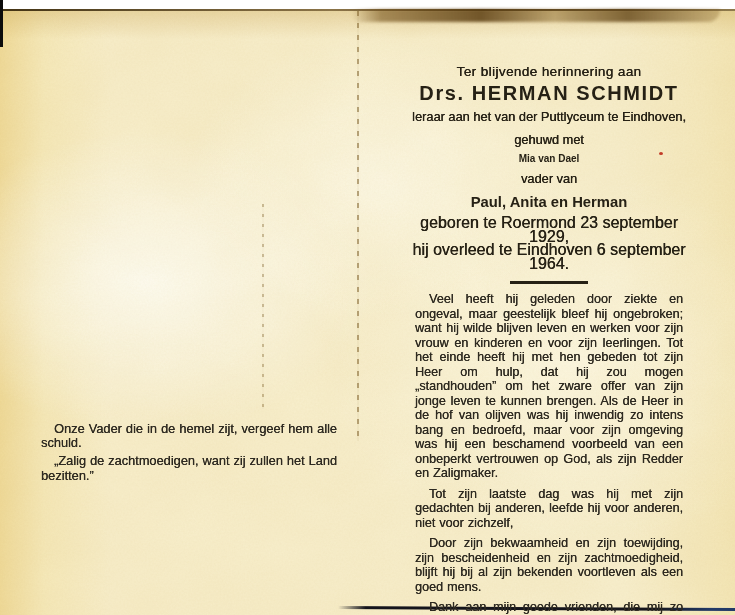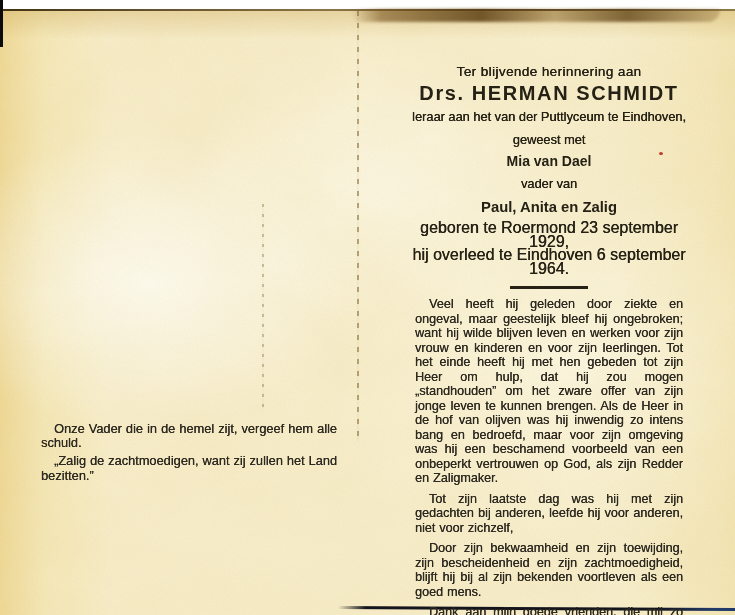--- a/index.html
+++ b/index.html
@@ -82,21 +82,21 @@
     text-shadow: 0.2px 0 0 currentColor;
   }
   .right-page {
     position: absolute; left: 403px; top: 55px; width: 292px;
   }
   .rp-header { text-align: center; color: var(--heading-ink, #262115); }
   .h-intro   { font-size: 13.5px; letter-spacing: 0.4px; margin-bottom: 3px; text-shadow: 0.3px 0 0 currentColor; }
   .h-name    { font-size: 20px; font-weight: bold; letter-spacing: 1.6px; margin-bottom: 4px; }
   .h-role    { font-size: 12.8px; margin-bottom: 8px; text-shadow: 0.3px 0 0 currentColor; }
   .h-married { font-size: 12.8px; margin-bottom: 6px; text-shadow: 0.3px 0 0 currentColor; }
-  .h-spouse  { font-size: 14px; font-weight: bold; margin-bottom: 7px; }
+  .h-spouse  { font-size: 10px; font-weight: bold; margin-bottom: 7px; }
   .h-father  { font-size: 12.8px; margin-bottom: 8px; text-shadow: 0.3px 0 0 currentColor; }
   .h-children{ font-size: 14.8px; font-weight: bold; margin-bottom: 6px; }
   .h-born, .h-died { font-size: 16px; line-height: 13.5px; text-shadow: 0.3px 0 0 currentColor; }
   .divider {
     width: 78px; height: 0; margin: 11px auto 0;
     border-top: 3px solid var(--heading-ink, #262115);
   }
   .rp-body { margin-top: 8px; text-align: justify; }
   .rp-body p {
     margin: 0 12px 6px; font-size: 12.6px; line-height: 14.5px;
@@ -133,24 +133,24 @@
     <div class="left-page page-text">
       <p>Onze Vader die in de hemel zijt, vergeef hem alle schuld.</p>
       <p>„Zalig de zachtmoedigen, want zij zullen het Land bezitten.”</p>
     </div>
 
     <div class="right-page page-text">
       <div class="rp-header">
         <div class="h-intro">Ter blijvende herinnering aan</div>
         <div class="h-name">Drs. HERMAN SCHMIDT</div>
         <div class="h-role">leraar aan het van der Puttlyceum te Eindhoven,</div>
-        <div class="h-married">geweest met</div>
+        <div class="h-married">gehuwd met</div>
         <div class="h-spouse">Mia van Dael</div>
         <div class="h-father">vader van</div>
-        <div class="h-children">Paul, Anita en Zalig</div>
+        <div class="h-children">Paul, Anita en Herman</div>
         <div class="h-born">geboren te Roermond 23 september 1929,</div>
         <div class="h-died">hij overleed te Eindhoven 6 september 1964.</div>
         <div class="divider"></div>
       </div>
       <div class="rp-body">
         <p>Veel heeft hij geleden door ziekte en ongeval, maar geestelijk bleef hij ongebroken; want hij wilde blijven leven en werken voor zijn vrouw en kinderen en voor zijn leerlingen. Tot het einde heeft hij met hen gebeden tot zijn Heer om hulp, dat hij zou mogen „standhouden” om het zware offer van zijn jonge leven te kunnen brengen. Als de Heer in de hof van olijven was hij inwendig zo intens bang en bedroefd, maar voor zijn omgeving was hij een beschamend voorbeeld van een onbeperkt vertrouwen op God, als zijn Redder en Zaligmaker.</p>
         <p>Tot zijn laatste dag was hij met zijn gedachten bij anderen, leefde hij voor anderen, niet voor zichzelf,</p>
         <p>Door zijn bekwaamheid en zijn toewijding, zijn bescheidenheid en zijn zachtmoedigheid, blijft hij bij al zijn bekenden voortleven als een goed mens.</p>
         <p>Dank aan mijn goede vrienden, die mij zo trouw tot steun geweest zijn.</p>
       </div>

